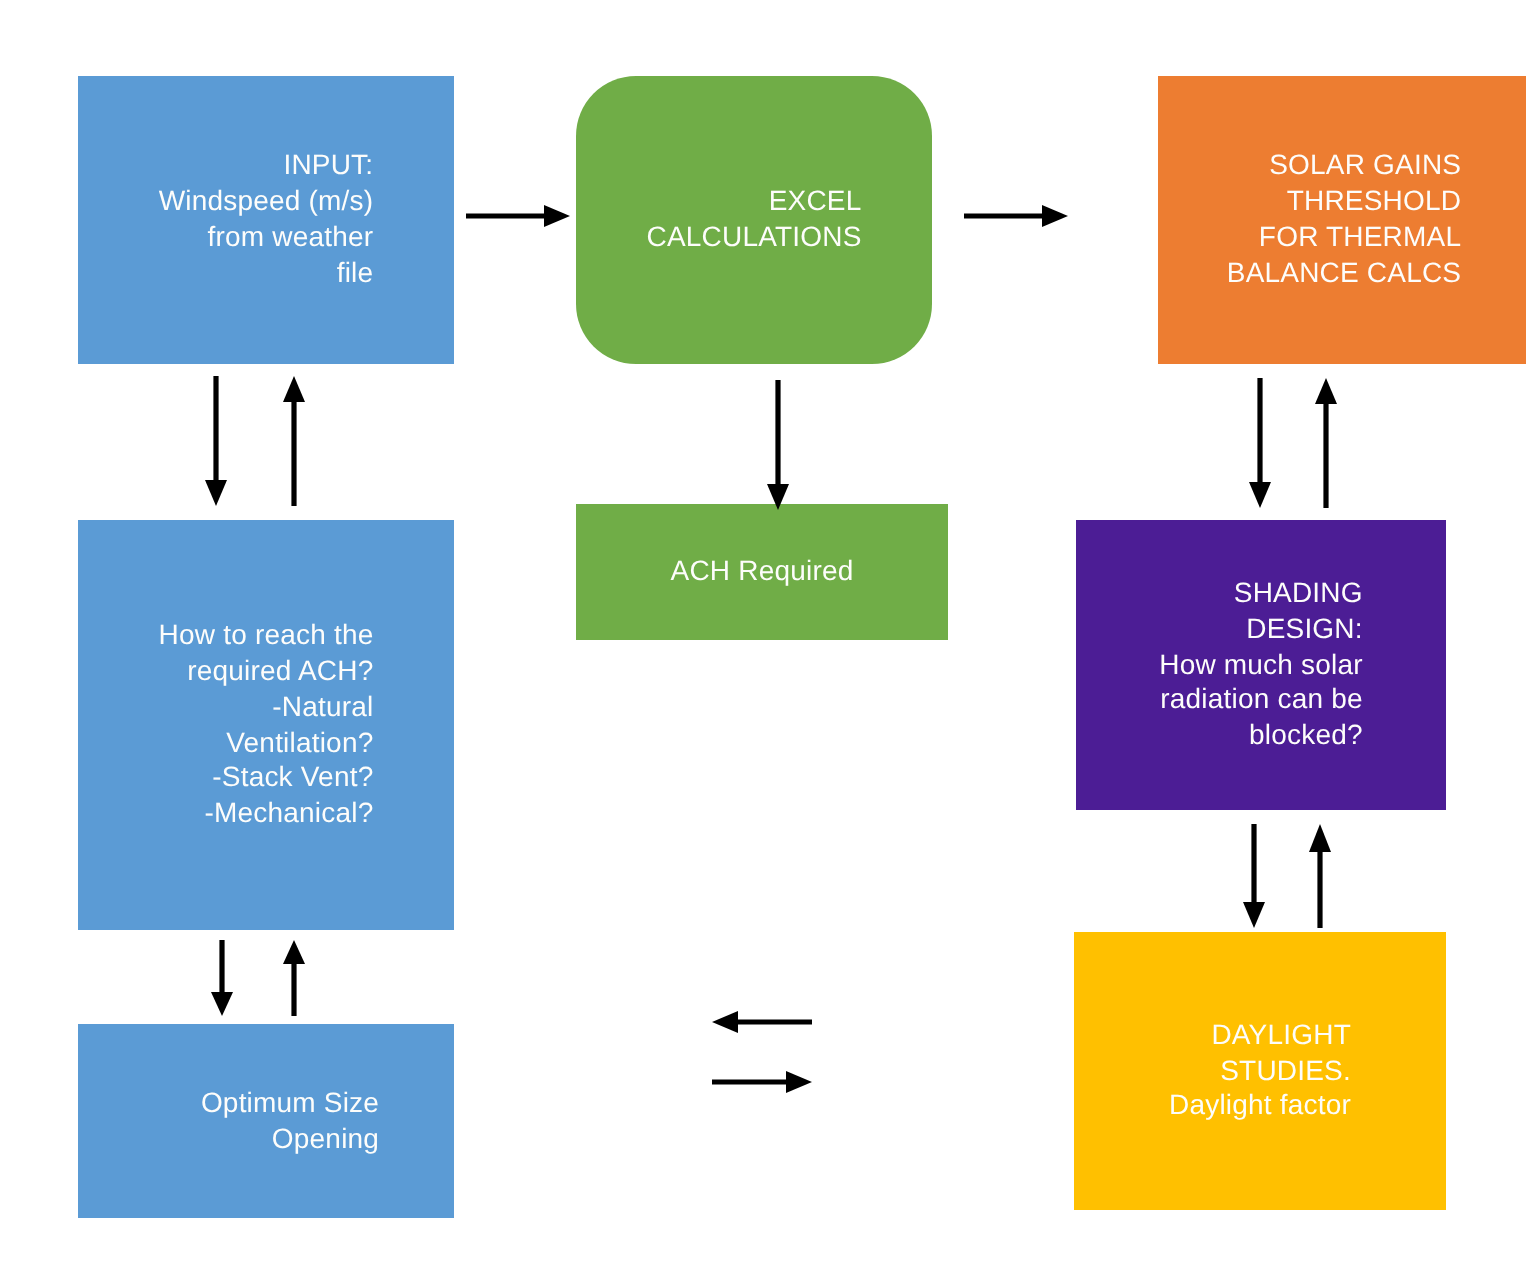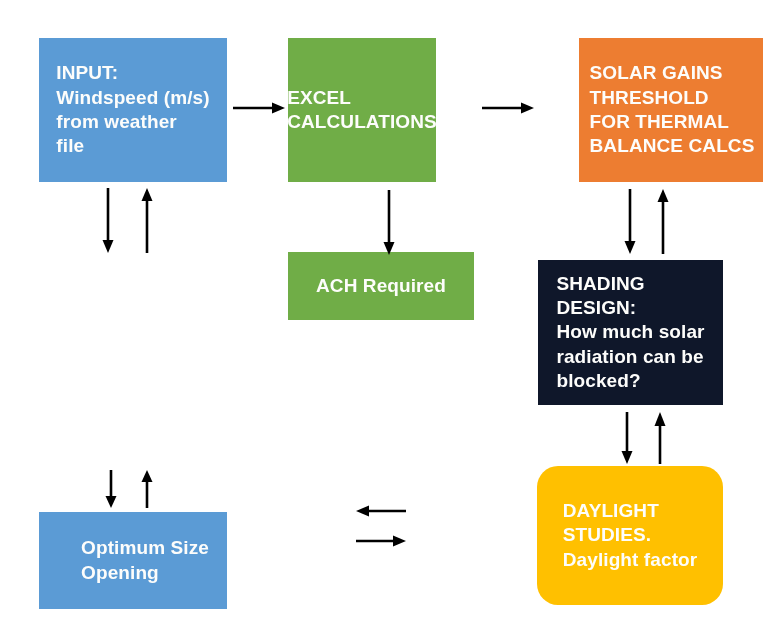--- a/index.html
+++ b/index.html
@@ -13,34 +13,34 @@
     height: 636px;
     background: #ffffff;
     overflow: hidden;
     font-family: "Liberation Sans", sans-serif;
   }
   .node {
     position: absolute;
     display: flex;
     align-items: center;
     justify-content: center;
-    text-align: left;
+    text-align: right;
     color: #fdfdfb;
-    font-size: 19px;
+    font-size: 14px;
     line-height: 1.28;
     letter-spacing: 0.1px;
     box-sizing: border-box;
     padding: 4px 6px;
     white-space: pre-line;
-    font-weight: 700;
+    font-weight: 400;
   }
   .node-blue   { background: #5b9bd5; }
   .node-green  { background: #70ad47; }
   .node-orange { background: #ed7d31; margin-left: 42px; }
-  .node-gray   { background: #0f172a; }
+  .node-gray   { background: #4c1d95; }
   .node-yellow { background: #ffc000; }
 
   
   .arrow {
     position: absolute;
   }
   .arrow svg {
     display: block;
     overflow: visible;
   }
@@ -57,51 +57,59 @@
 
 <div id="canvas">
 
   <div class="node node-blue" style="left:39px; top:38px; width:188px; height:144px;">
     <span>INPUT:
 Windspeed (m/s)
 from weather
 file</span>
   </div>
 
-  <div class="node node-green" style="left:288px; top:38px; width:148px; height:144px;">
+  <div class="node node-green" style="left:288px; top:38px; width:178px; height:144px;border-radius:30px;">
     <span>EXCEL
 CALCULATIONS</span>
   </div>
 
   <div class="node node-orange" style="left:537px; top:38px; width:186px; height:144px;">
     <span>SOLAR GAINS
 THRESHOLD
 FOR THERMAL
 BALANCE CALCS</span>
   </div>
 
+  <div class="node node-blue" style="left:39px; top:260px; width:188px; height:205px;">
+    <span>How to reach the
+required ACH?
+-Natural
+Ventilation?
+-Stack Vent?
+-Mechanical?</span>
+  </div>
 
   <div class="node node-green" style="left:288px; top:252px; width:186px; height:68px;">
     <span>ACH Required</span>
   </div>
 
   <div class="node node-gray" style="left:538px; top:260px; width:185px; height:145px;">
     <span>SHADING
 DESIGN:
 How much solar
 radiation can be
 blocked?</span>
   </div>
 
   <div class="node node-blue" style="left:39px; top:512px; width:188px; height:97px;padding-left:30px;">
     <span>Optimum Size
 Opening</span>
   </div>
 
-  <div class="node node-yellow" style="left:537px; top:466px; width:186px; height:139px;border-radius:21px;">
+  <div class="node node-yellow" style="left:537px; top:466px; width:186px; height:139px;">
     <span>DAYLIGHT
 STUDIES.
 Daylight factor</span>
   </div>
 
   <div class="arrow" style="left:233px; top:100px; width:52px; height:16px;">
     <svg width="52" height="16" viewBox="0 0 52 16">
       <line x1="0" y1="8" x2="41" y2="8"></line>
       <polygon points="52,8 39,2.5 39,13.5"></polygon>
     </svg>

